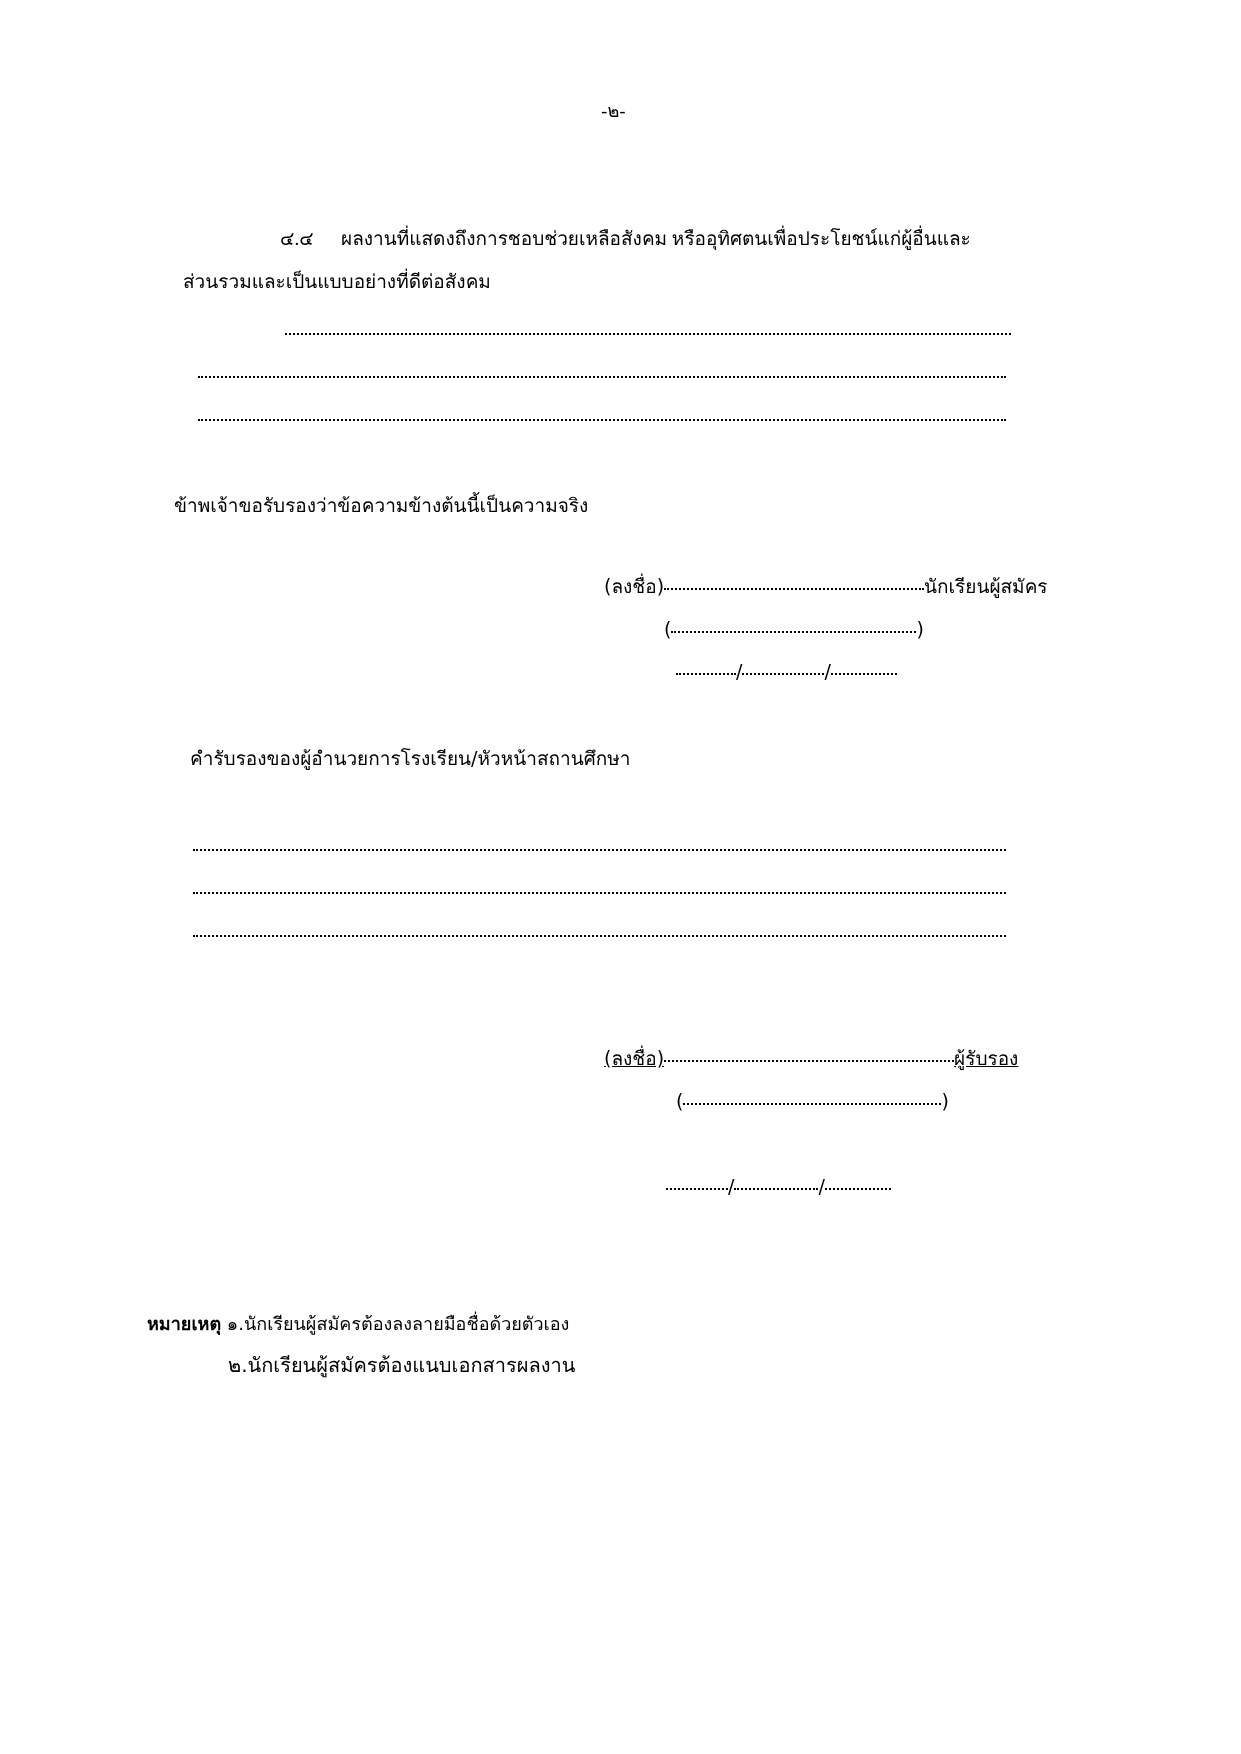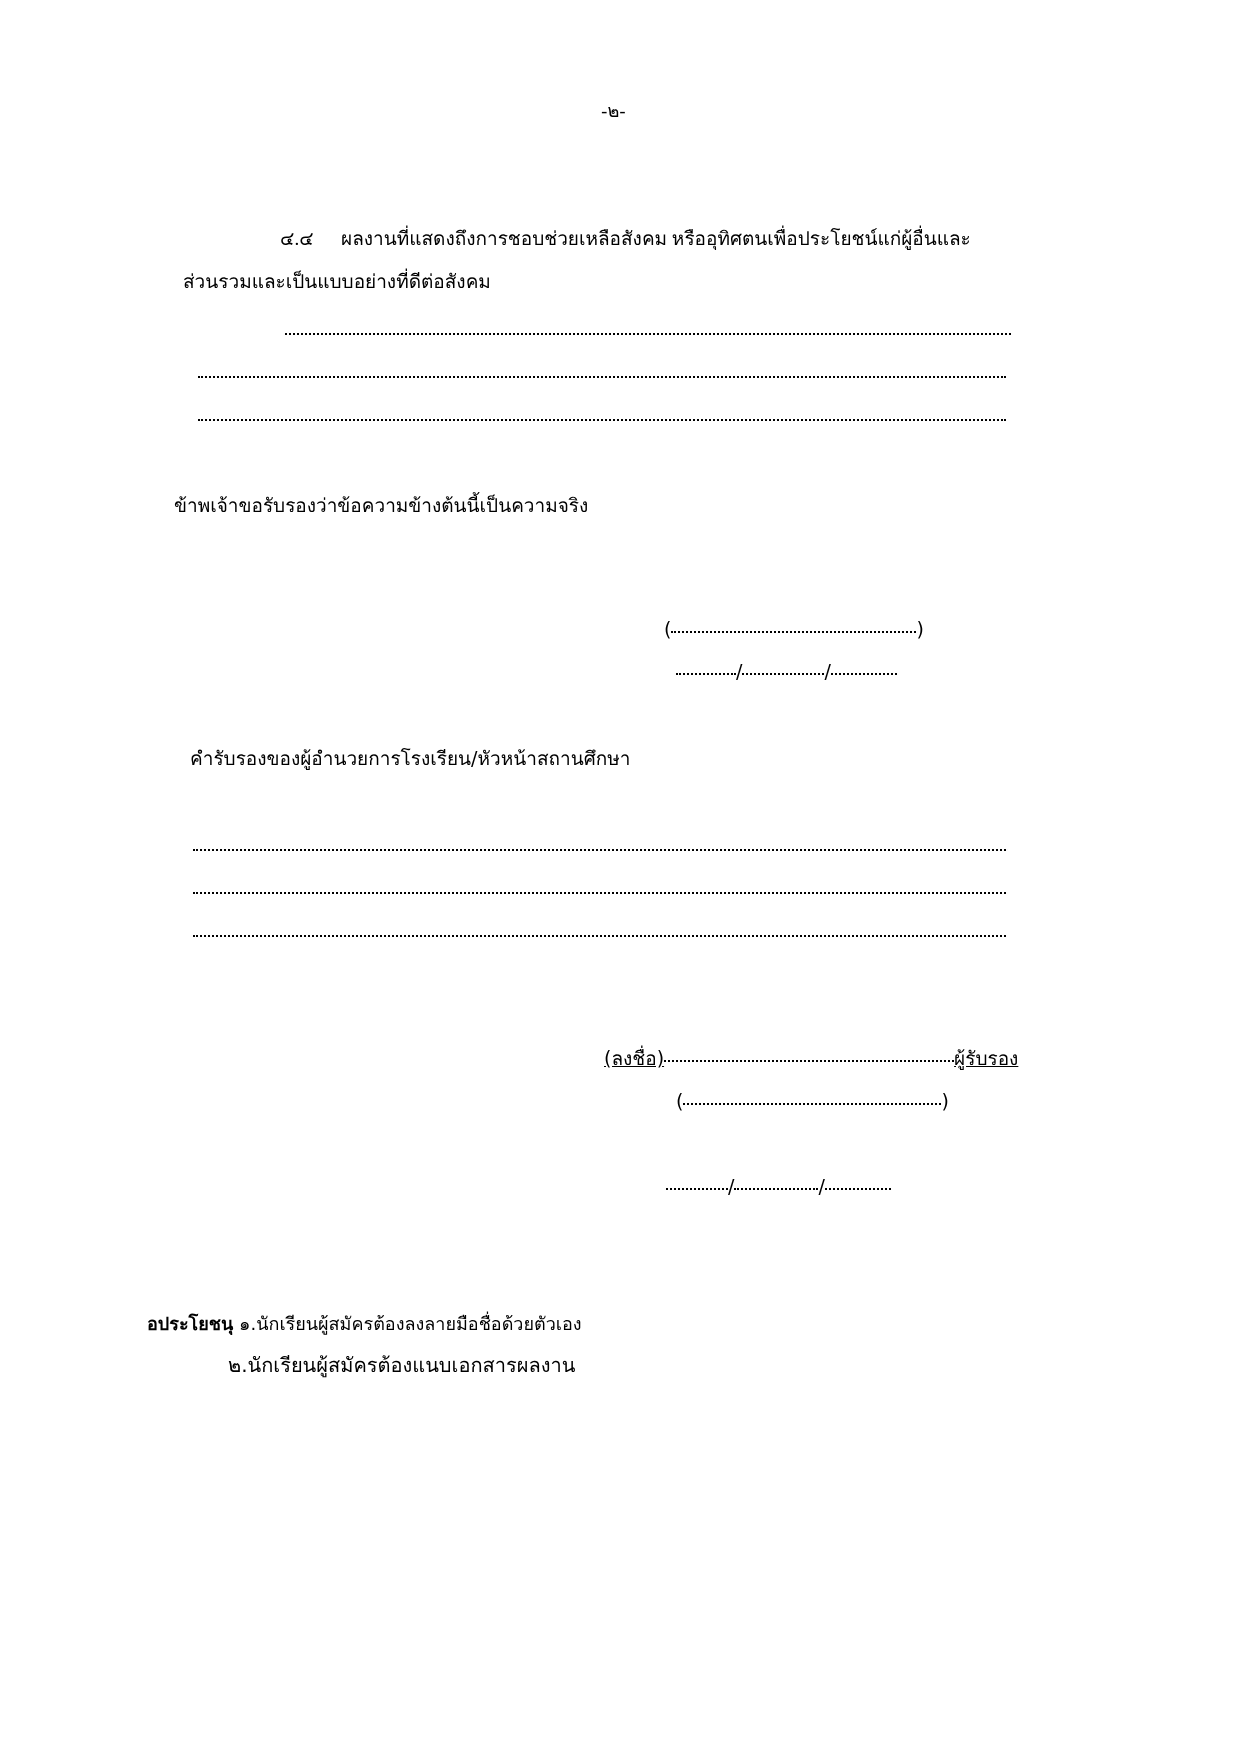--- a/index.html
+++ b/index.html
@@ -56,20 +56,23 @@
     <span>ผลงานที่แสดงถึงการชอบช่วยเหลือสังคม หรืออุทิศตนเพื่อประโยชน์แก่ผู้อื่นและ</span>
   </div>
   <div class="line" style="left:183px; top:268px;">ส่วนรวมและเป็นแบบอย่างที่ดีต่อสังคม</div>
 
   <div class="dots" style="left:285px; top:333px; width:726px;"></div>
   <div class="dots" style="left:198px; top:376px; width:808px;"></div>
   <div class="dots" style="left:198px; top:419px; width:808px;"></div>
 
   <div class="line" style="left:174px; top:486px;margin-top:6px;">ข้าพเจ้าขอรับรองว่าข้อความข้างต้นนี้เป็นความจริง</div>
 
+  <div class="line" style="left:604px; top:573px;">
+    <span>(ลงชื่อ)</span><span class="field-dots" style="width:260px;"></span><span>นักเรียนผู้สมัคร</span>
+  </div>
 
   <div class="line" style="left:664px; top:616px;">
     <span>(</span><span class="field-dots" style="width:245px;"></span><span>)</span>
   </div>
 
   <div class="line" style="left:676px; top:658px;">
     <span class="field-dots" style="width:60px;"></span><span>/</span><span class="field-dots" style="width:82px;"></span><span>/</span><span class="field-dots" style="width:66px;"></span>
   </div>
 
   <div class="line" style="left:190px; top:745px;">คำรับรองของผู้อำนวยการโรงเรียน/หัวหน้าสถานศึกษา</div>
@@ -85,18 +88,18 @@
   <div class="line" style="left:676px; top:1088px;">
     <span>(</span><span class="field-dots" style="width:258px;"></span><span>)</span>
   </div>
 
 
   <div class="line" style="left:666px; top:1173px;">
     <span class="field-dots" style="width:62px;"></span><span>/</span><span class="field-dots" style="width:84px;"></span><span>/</span><span class="field-dots" style="width:66px;"></span>
   </div>
 
   <div class="line" style="left:147px; top:1311px; font-size:18px;">
-    <span class="bold">อประโยชนุ</span>
+    <span class="bold">หมายเหตุ</span>
     <span>๑.นักเรียนผู้สมัครต้องลงลายมือชื่อด้วยตัวเอง</span>
   </div>
   <div class="line" style="left:228px; top:1352px; font-size:20px;text-align:right;">๒.นักเรียนผู้สมัครต้องแนบเอกสารผลงาน</div>
 
 </div>
 
 </body></html>

